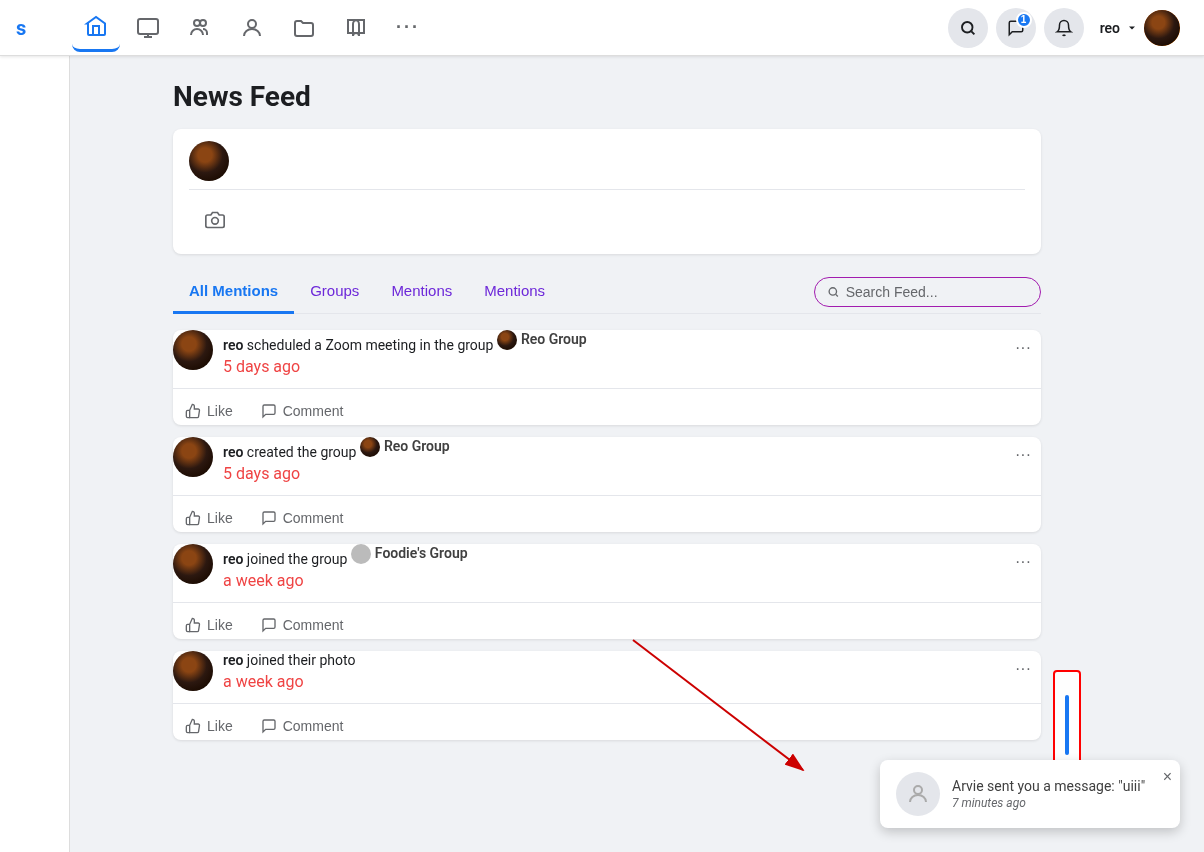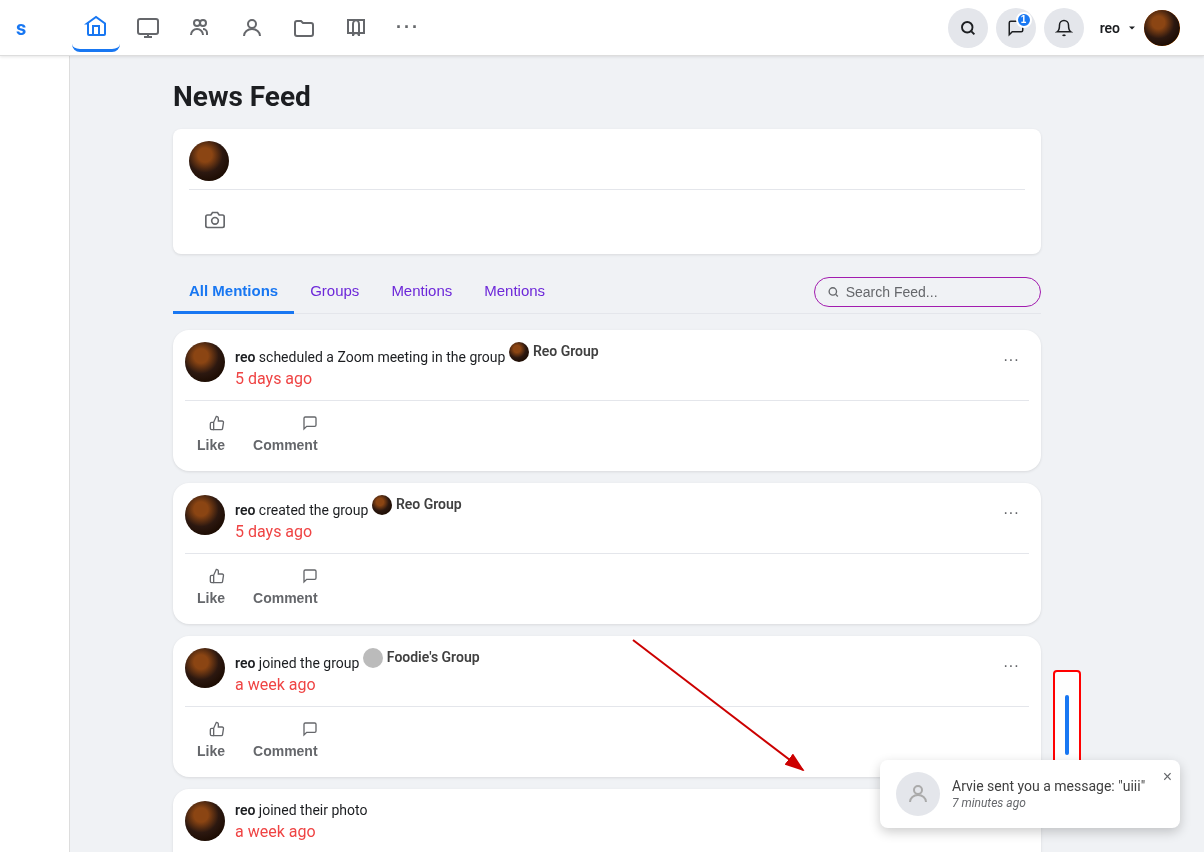--- a/index.html
+++ b/index.html
@@ -132,23 +132,23 @@
       min-width: 200px;
     }
     .tabs-search input {
       border: none; background: transparent; outline: none;
       font-size: 14px; color: #1c1e21; width: 100%;
     }
     .tabs-search input::placeholder { color: #65676b; }
 
     
     .feed-item {
-      background: #fff; border-radius: 16px;
+      background: #fff; border-radius: 8px;
       box-shadow: 0 1px 3px rgba(0,0,0,0.1);
-      padding: 12px; margin-bottom: 12px;
+      padding: 0; margin-bottom: 12px;
     }
     .feed-item-header {
       display: flex; align-items: flex-start; justify-content: space-between;
       margin-bottom: 10px;
     }
     .feed-item-left {
       display: flex; align-items: flex-start; gap: 10px;
     }
     .feed-item-avatar {
       width: 40px; height: 40px; border-radius: 50%;
@@ -167,24 +167,24 @@
       width: 36px; height: 36px; border-radius: 50%;
       display: flex; align-items: center; justify-content: center;
       cursor: pointer; color: #65676b; font-size: 16px;
       border: none; background: transparent;
     }
     .feed-item-divider { height: 1px; background: #e4e6eb; margin: 8px 0; }
     .feed-item-actions {
       display: flex; gap: 4px;
     }
     .feed-action-btn {
-      display: flex; align-items: flex-end; gap: 6px;
+      display: flex; align-items: center; gap: 6px;
       padding: 6px 12px; border-radius: 6px; cursor: pointer;
-      color: #65676b; font-size: 14px; font-weight: 700;
-      border: none; background: transparent; flex-direction: column;
+      color: #65676b; font-size: 14px; font-weight: 400;
+      border: none; background: transparent;
     }
 
     
     .group-mini-avatar {
       width: 20px; height: 20px; border-radius: 50%;
       background: radial-gradient(circle at 40% 35%, #8B4513 20%, #2c1810 50%, #1a0a00 80%);
       display: inline-block; vertical-align: middle;
     }
     .group-mini-avatar-grey {
       width: 20px; height: 20px; border-radius: 50%;

